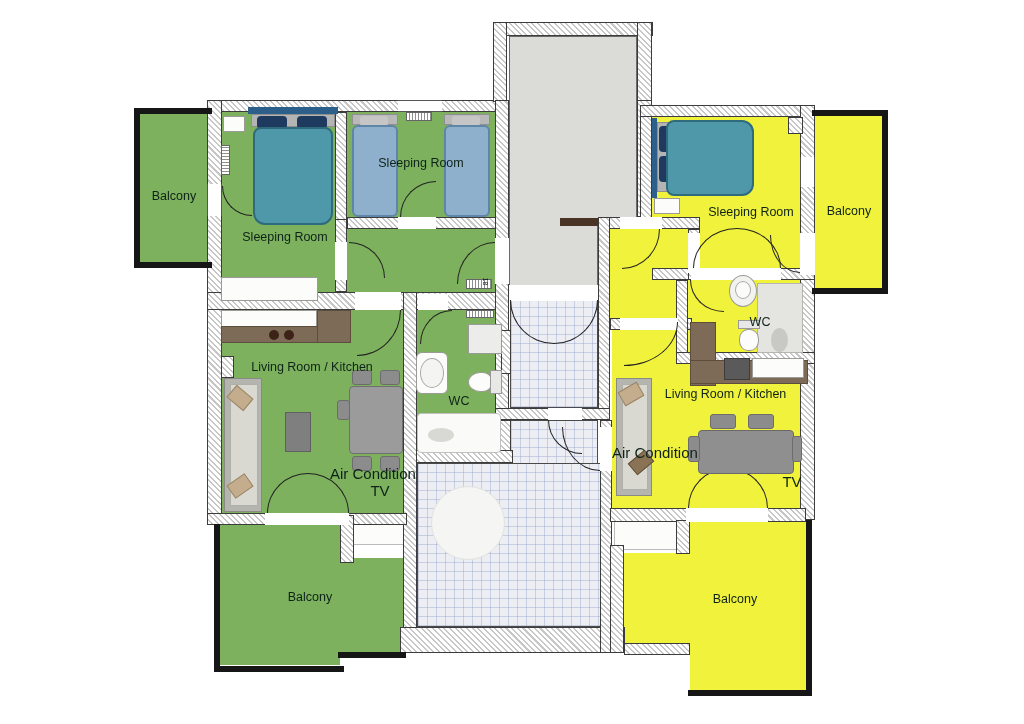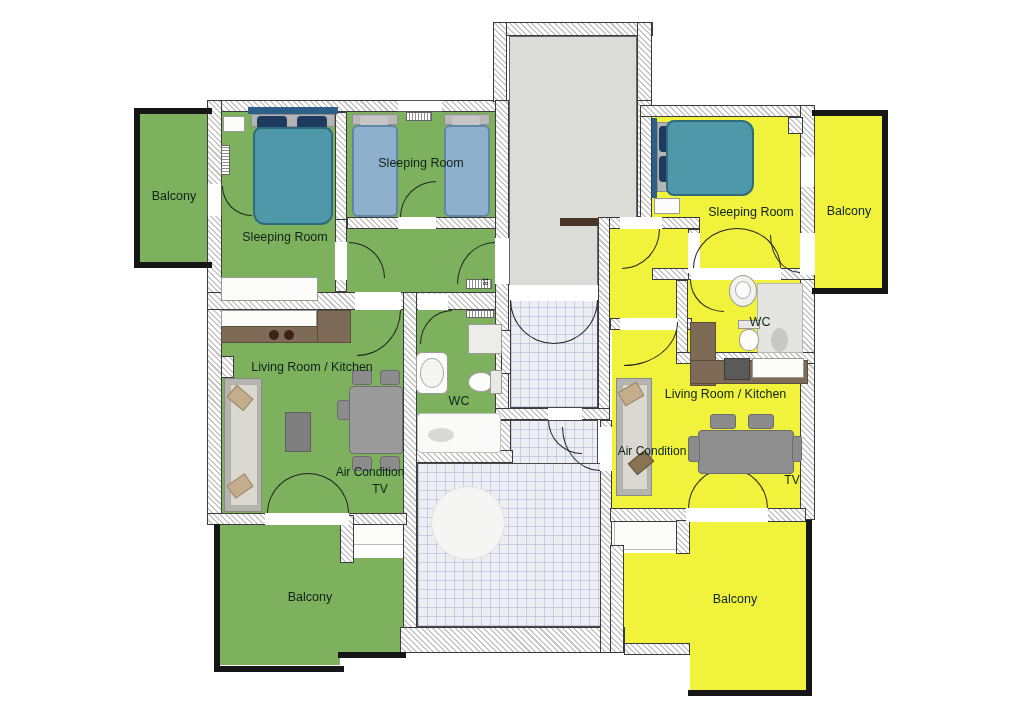--- a/index.html
+++ b/index.html
@@ -19,21 +19,21 @@
                          repeating-linear-gradient(90deg,rgba(140,155,195,.38) 0 1px,transparent 1px 9px);}
   .rail{position:absolute;background:var(--railing);}
   .rad{position:absolute;background:repeating-linear-gradient(90deg,#fff 0 2px,#8f8f8f 2px 3px);border:1px solid #666;box-sizing:border-box;}
   .radv{position:absolute;background:repeating-linear-gradient(0deg,#fff 0 2px,#8f8f8f 2px 3px);border:1px solid #666;box-sizing:border-box;}
   .arc{position:absolute;box-sizing:border-box;}
   .arc-tl{border-top:1.5px solid #222;border-left:1.5px solid #222;border-top-left-radius:100%;}
   .arc-tr{border-top:1.5px solid #222;border-right:1.5px solid #222;border-top-right-radius:100%;}
   .arc-bl{border-bottom:1.5px solid #222;border-left:1.5px solid #222;border-bottom-left-radius:100%;}
   .arc-br{border-bottom:1.5px solid #222;border-right:1.5px solid #222;border-bottom-right-radius:100%;}
   .lbl{position:absolute;color:var(--label);font-size:12.5px;text-align:center;white-space:nowrap;}
-  .sm{font-size:12px;text-align:center;}
+  .sm{font-size:15px;text-align:center;}
   .furn{position:absolute;box-sizing:border-box;}
   .white-box{position:absolute;background:#fcfcfa;border:1px solid #9a9a96;box-sizing:border-box;}
 </style>
 </head>
 <body>
 
 <div class="plan">
 
   <div class="abs green" style="left:140px;top:112px;width:68px;height:154px;"></div>
   <div class="abs green" style="left:219px;top:112px;width:116px;height:180px;"></div>

